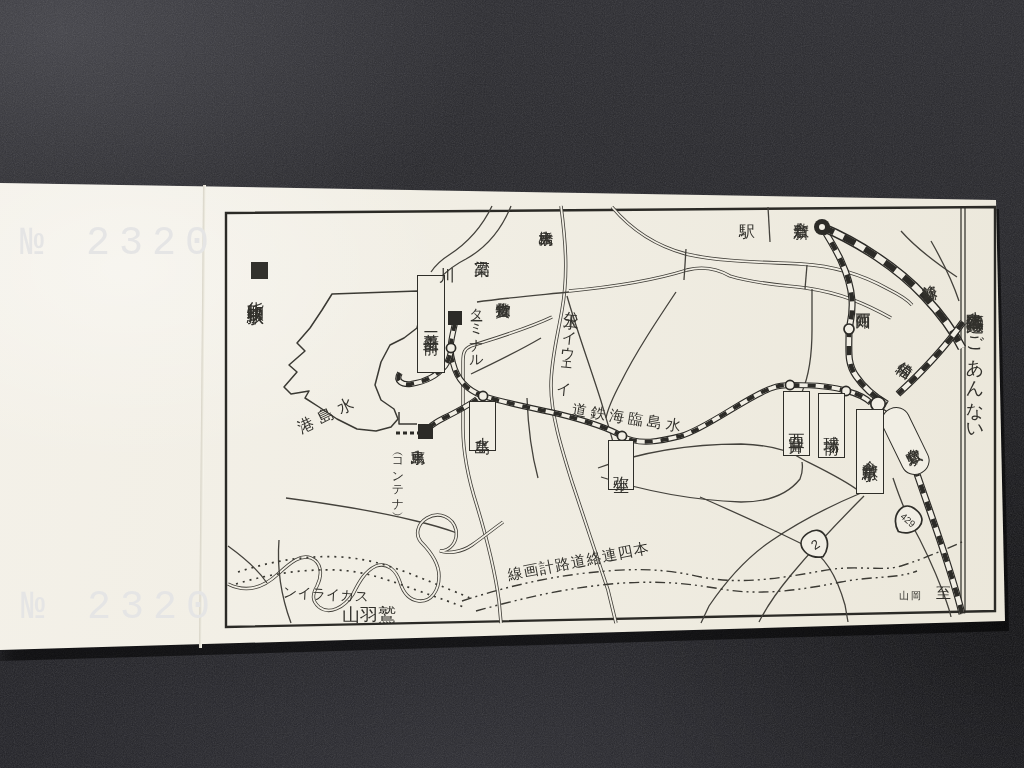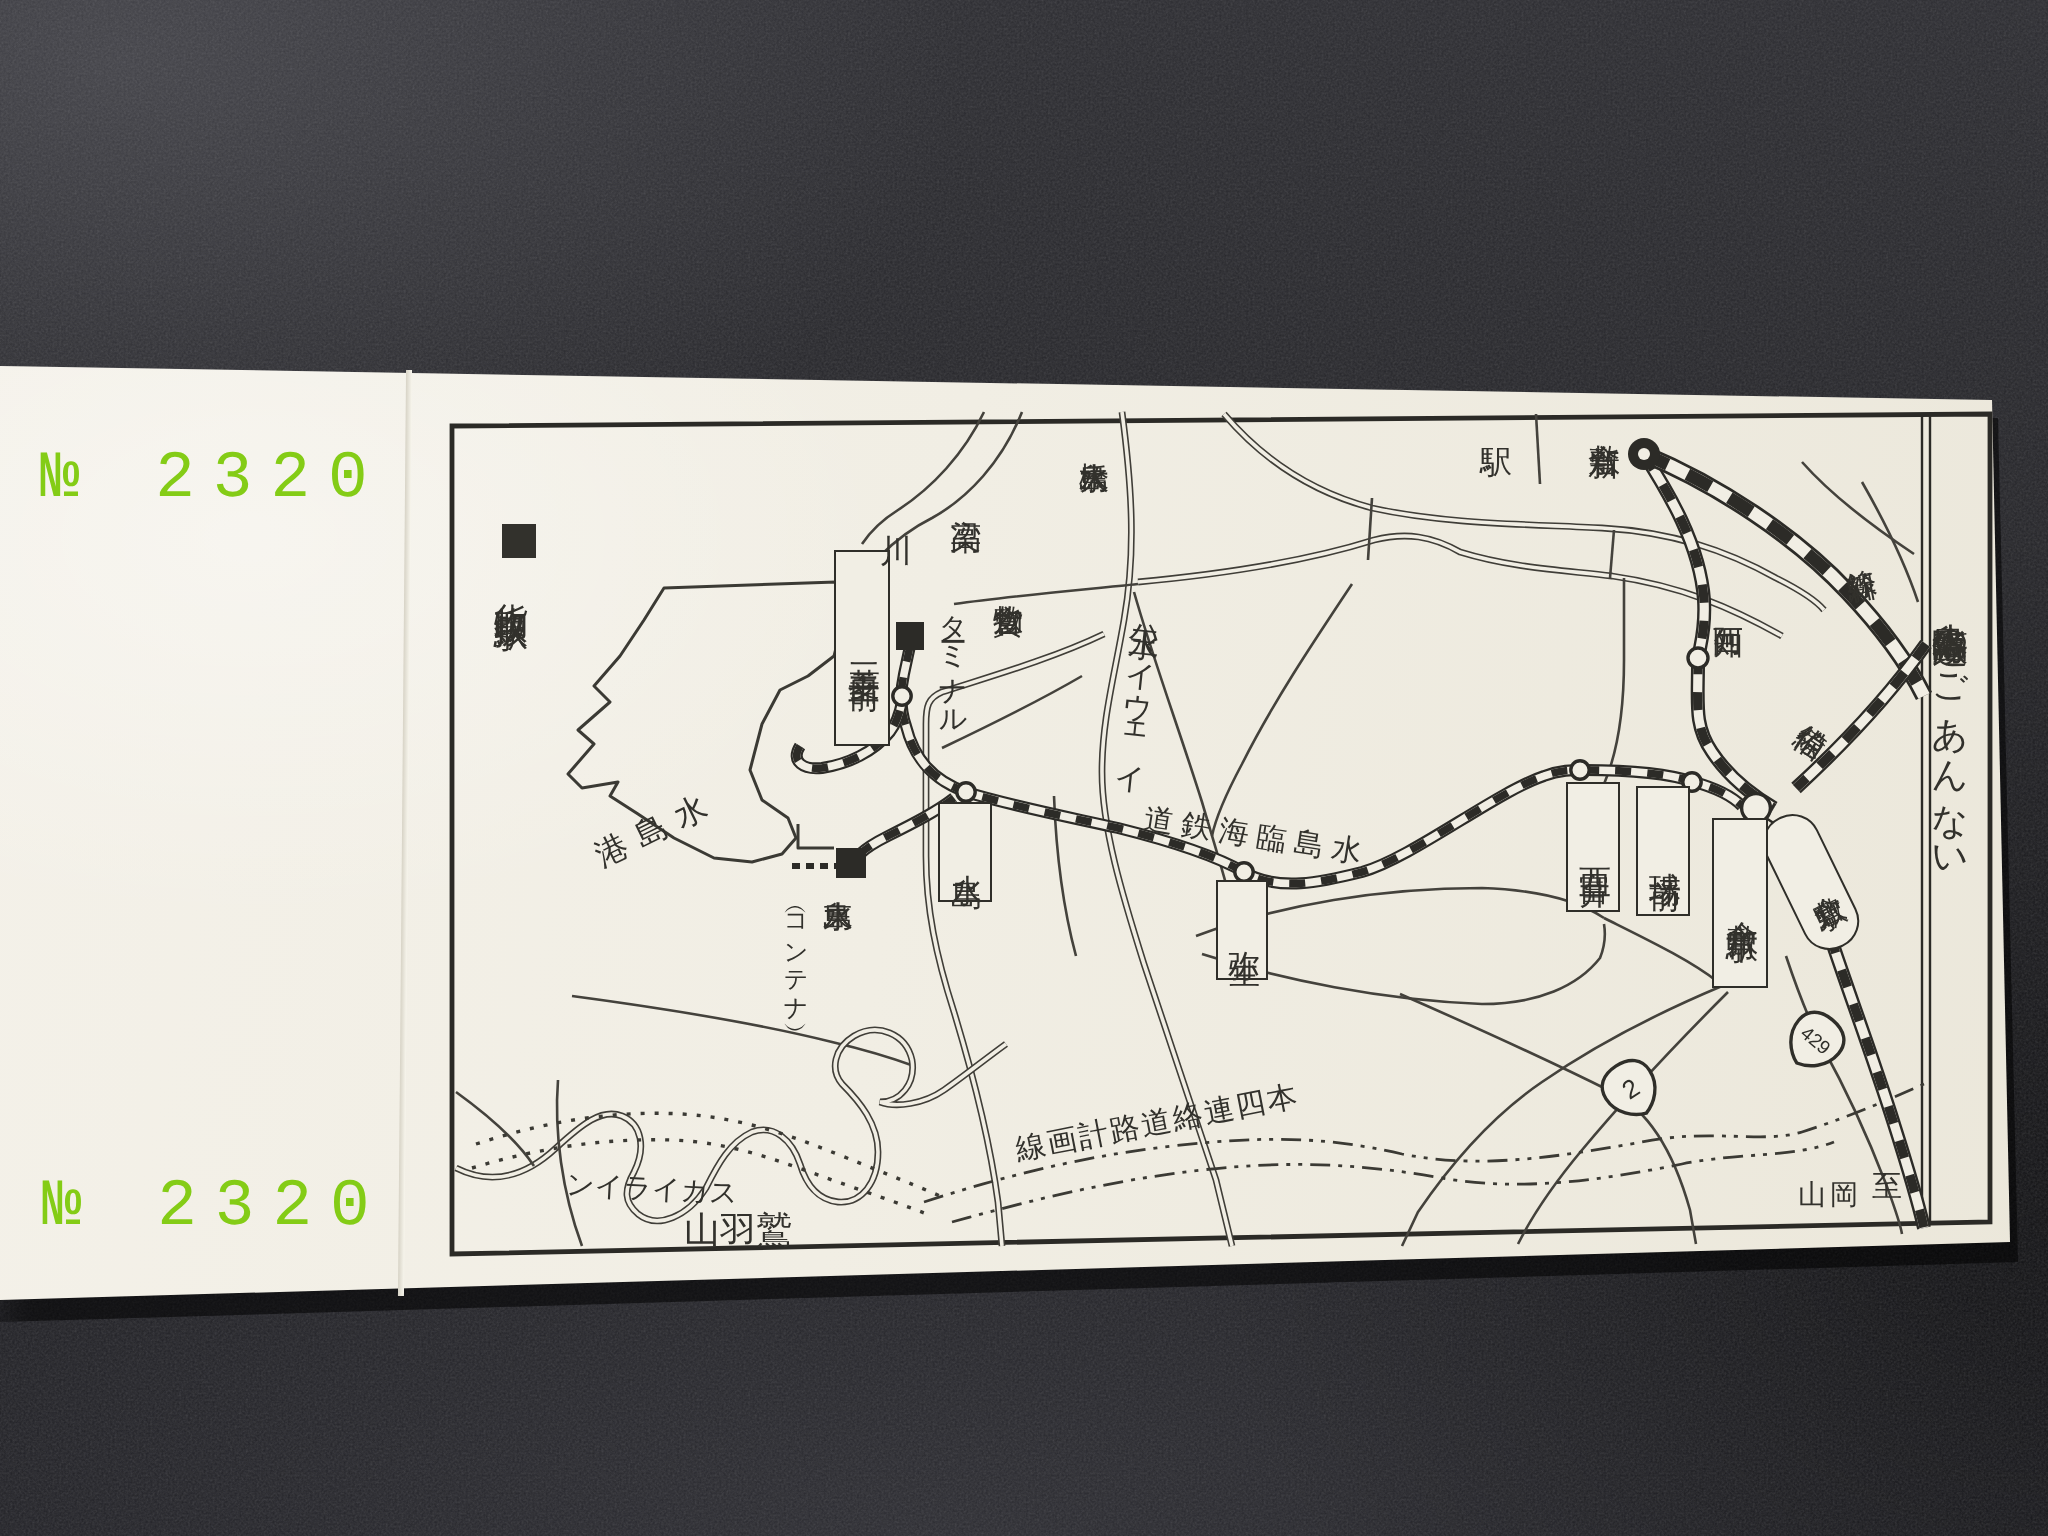--- a/index.html
+++ b/index.html
@@ -15,22 +15,22 @@
   .ticket-shadow{position:absolute;inset:0;z-index:2;background:rgba(0,0,0,.55);
     clip-path:polygon(0px 191px,999px 209px,1009px 631px,0px 661px);filter:blur(9px);}
   .ticket{position:absolute;inset:0;z-index:3;
     clip-path:polygon(0px 183px,996px 200px,1005px 621px,0px 650px);
     background:
       linear-gradient(to bottom, rgba(0,0,0,0) 88%, rgba(110,100,80,.22) 99%),
       radial-gradient(ellipse 500px 300px at 12% 35%, rgba(255,255,255,.35), rgba(255,255,255,0) 65%),
       linear-gradient(100deg,#f4f1e9 0%,#f1eee4 45%,#ebe7da 100%);}
   .perf{position:absolute;left:201px;top:185px;width:3px;height:463px;z-index:4;
     background:linear-gradient(to right,#d7d3c6,#f7f5ec);transform:rotate(0.5deg);}
-  .serial{position:absolute;z-index:5;color:#84cc16;
-    font-family:"Liberation Mono",monospace;font-size:33px;letter-spacing:9px;}
+  .serial{position:absolute;z-index:5;color:#e5e5e5;
+    font-family:"Liberation Mono",monospace;font-size:40px;letter-spacing:9px;}
   #serial-top{left:20px;top:221px;}
   #serial-bottom{left:21px;top:585px;}
   svg.map{position:absolute;inset:0;z-index:4;}
   .lab{position:absolute;z-index:6;color:#32312c;white-space:nowrap;
        font-family:"Liberation Sans",sans-serif;}
   .v{writing-mode:vertical-rl;text-orientation:upright;line-height:1;}
   .bx{border:1.7px solid #2f2e29;background:#f1eee4;display:flex;
       align-items:center;justify-content:center;writing-mode:vertical-rl;
       text-orientation:upright;font-size:16px;letter-spacing:2px;line-height:1;}
   .cap{border:1.7px solid #2f2e29;background:#f1eee4;border-radius:14px;
@@ -251,13 +251,13 @@
 
 <div class="lab v" style="left:411px;top:438px;font-size:15px;">東水島</div>
 <div class="lab v" style="left:392px;top:449px;font-size:12px;">（コンテナ）</div>
 
 <div class="lab" style="left:508px;top:566px;font-size:15px;letter-spacing:1px;transform:rotate(-11deg);transform-origin:left center;">線画計路道絡連四本</div>
 
 <div class="lab" style="left:283px;top:586px;font-size:14px;transform:rotate(3deg);">ンイライカス</div>
 <div class="lab" style="left:342px;top:603px;font-size:18px;">山羽鷲</div>
 
 <div class="lab" style="left:936px;top:584px;font-size:15px;">至</div>
-<div class="lab" style="left:899px;top:589px;font-size:14px;letter-spacing:2px;">山岡</div>
+<div class="lab" style="left:899px;top:589px;font-size:10px;letter-spacing:2px;">山岡</div>
 
 </body></html>

